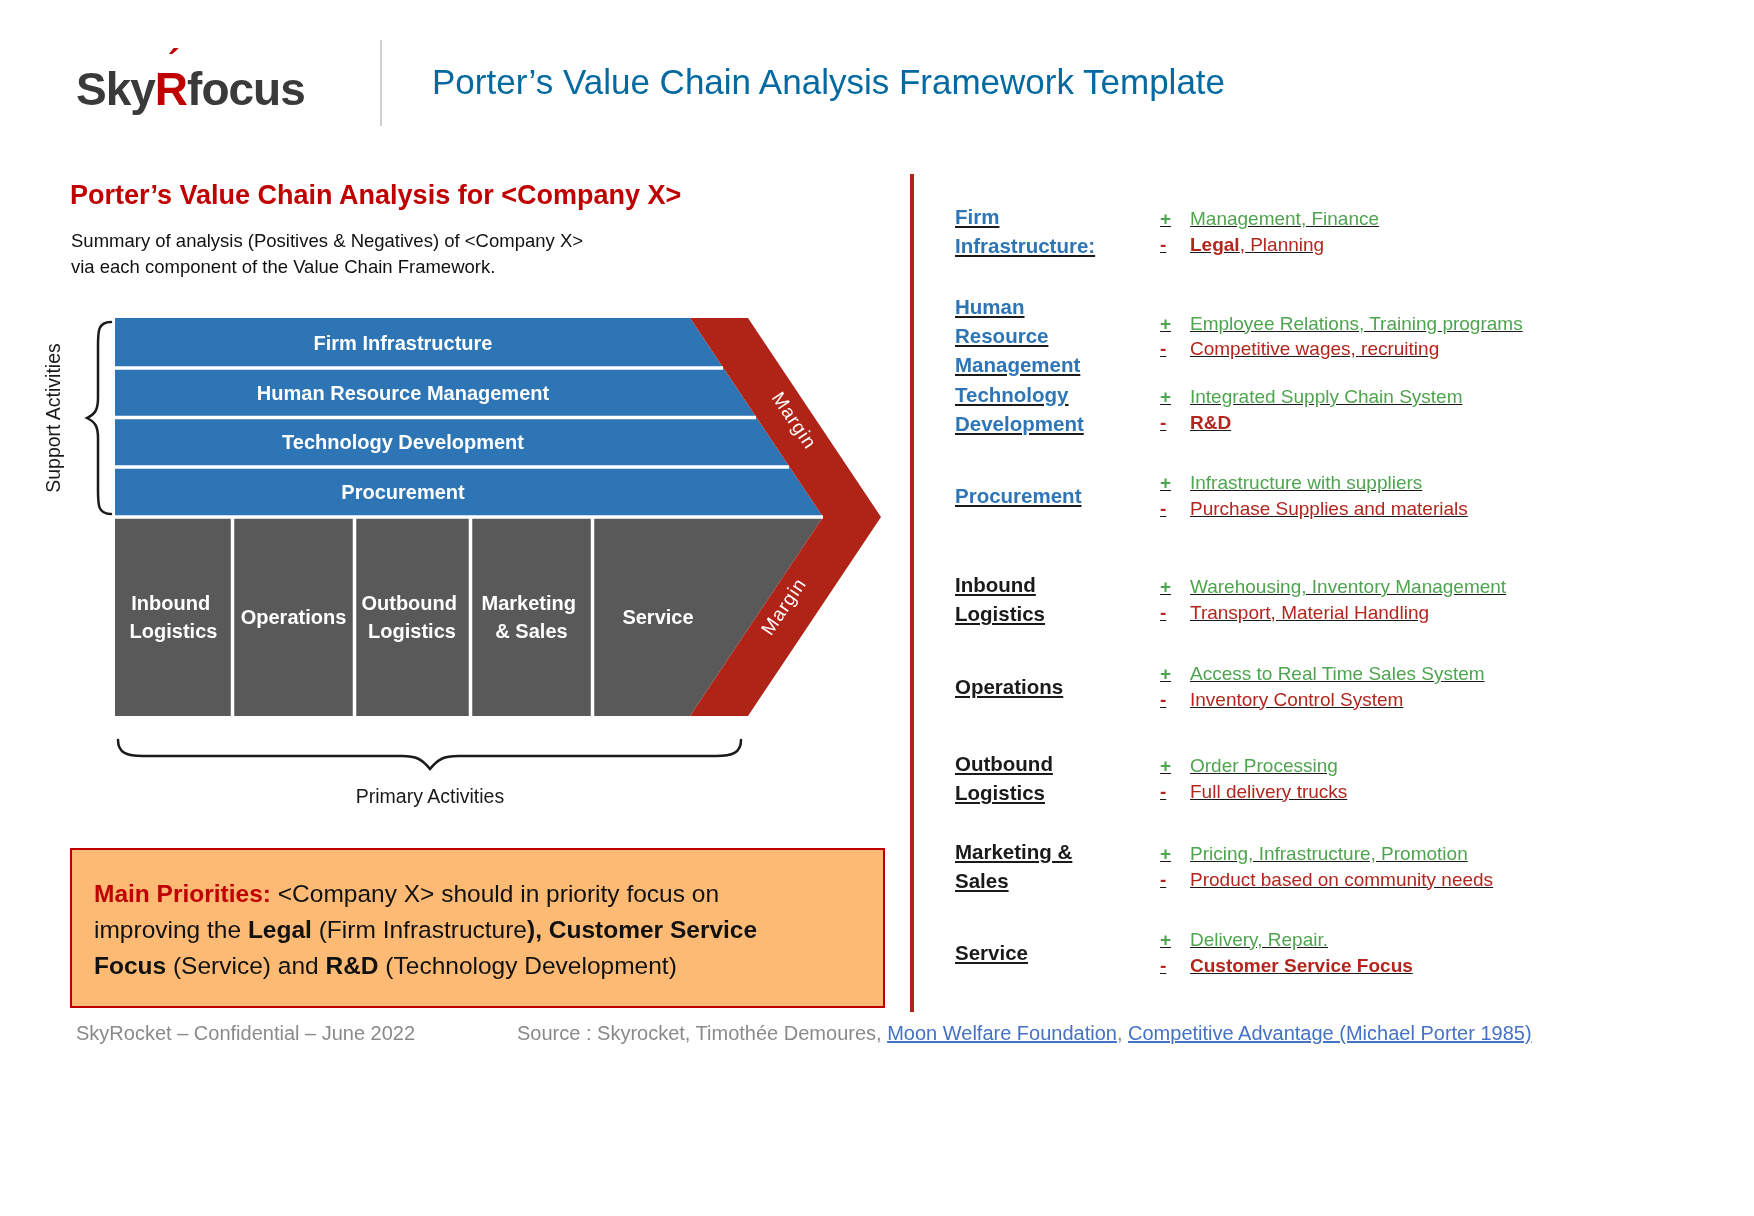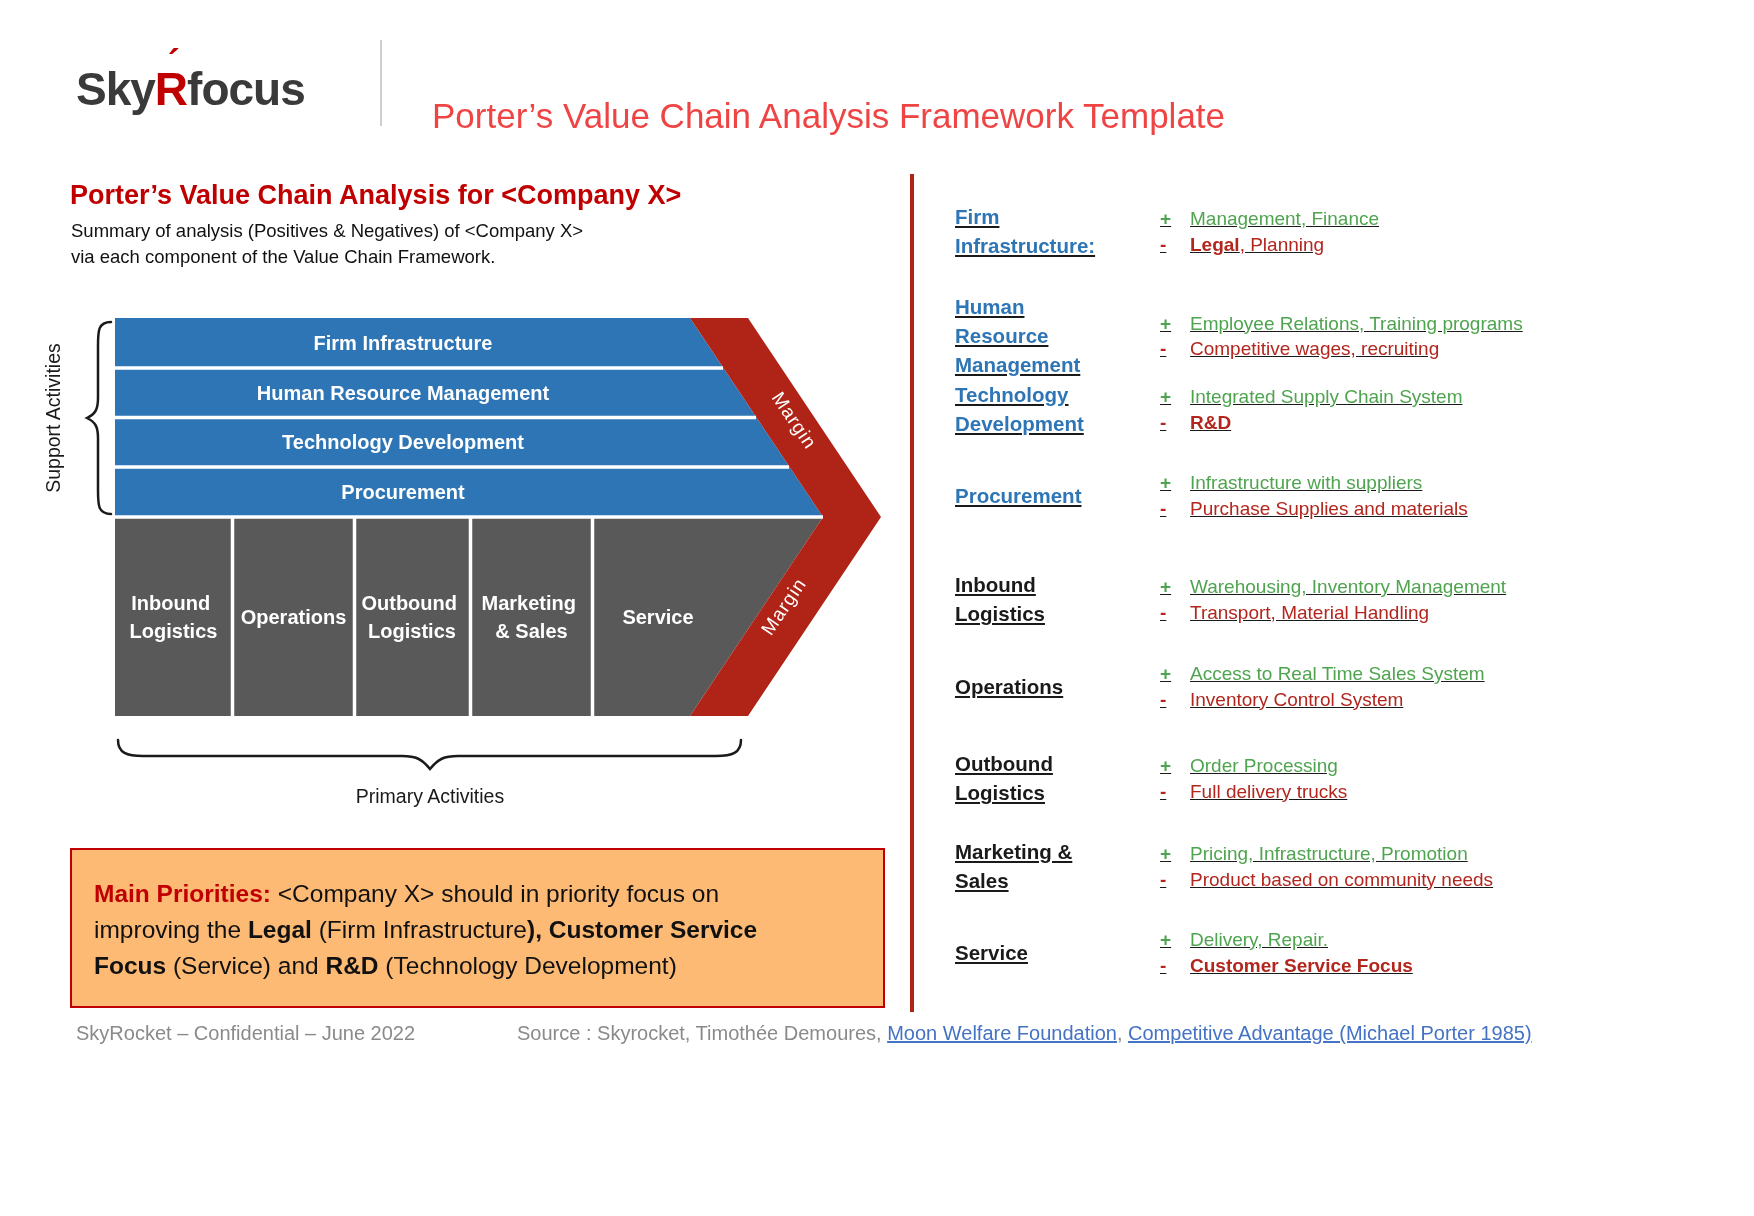--- a/index.html
+++ b/index.html
@@ -7,25 +7,25 @@
   body {
     width:1754px; height:1216px; position:relative; overflow:hidden;
     font-family:"Liberation Sans", sans-serif; color:#1a1a1a;
   }
 
   
   .logo { position:absolute; left:76px; top:62px; font-size:46px; font-weight:800; color:#3a3a3a; letter-spacing:-1px; }
   .logo .r { color:#C00000; position:relative; display:inline-block; }
   .logo .accent { position:absolute; left:13px; top:-20px; color:#C00000; font-size:36px; font-weight:800; }
   .header-divider { position:absolute; left:380px; top:40px; width:2px; height:86px; background:#cfcfcf; }
-  .header-title { position:absolute; left:432px; top:62px; font-size:35px; font-weight:400; color:#ef4444;margin-top:34px; }
+  .header-title { position:absolute; left:432px; top:62px; font-size:35px; font-weight:400; color:#0369a1; }
 
   
   .analysis-heading { position:absolute; left:70px; top:180px; font-size:27px; font-weight:700; color:#C00000; }
-  .analysis-subtitle { position:absolute; left:71px; top:218px; font-size:18.5px; line-height:26px; color:#111; }
+  .analysis-subtitle { position:absolute; left:71px; top:228px; font-size:18.5px; line-height:26px; color:#111; }
 
   
   .diagram-svg { position:absolute; left:40px; top:300px; }
   .diagram-svg text { font-family:"Liberation Sans", sans-serif; text-anchor:middle; }
   .bar-label { fill:#ffffff; font-size:20px; font-weight:700; }
   .col-label { fill:#ffffff; font-size:20px; font-weight:700; }
   .margin-label { fill:#ffffff; font-size:19px; font-weight:400; letter-spacing:1px; }
   .axis-label { fill:#1a1a1a; font-size:19.5px; font-weight:400; }
   .brace { stroke:#1a1a1a; stroke-width:2.5; fill:none; stroke-linecap:round; }
   .divline { stroke:#ffffff; stroke-width:3.5; }

